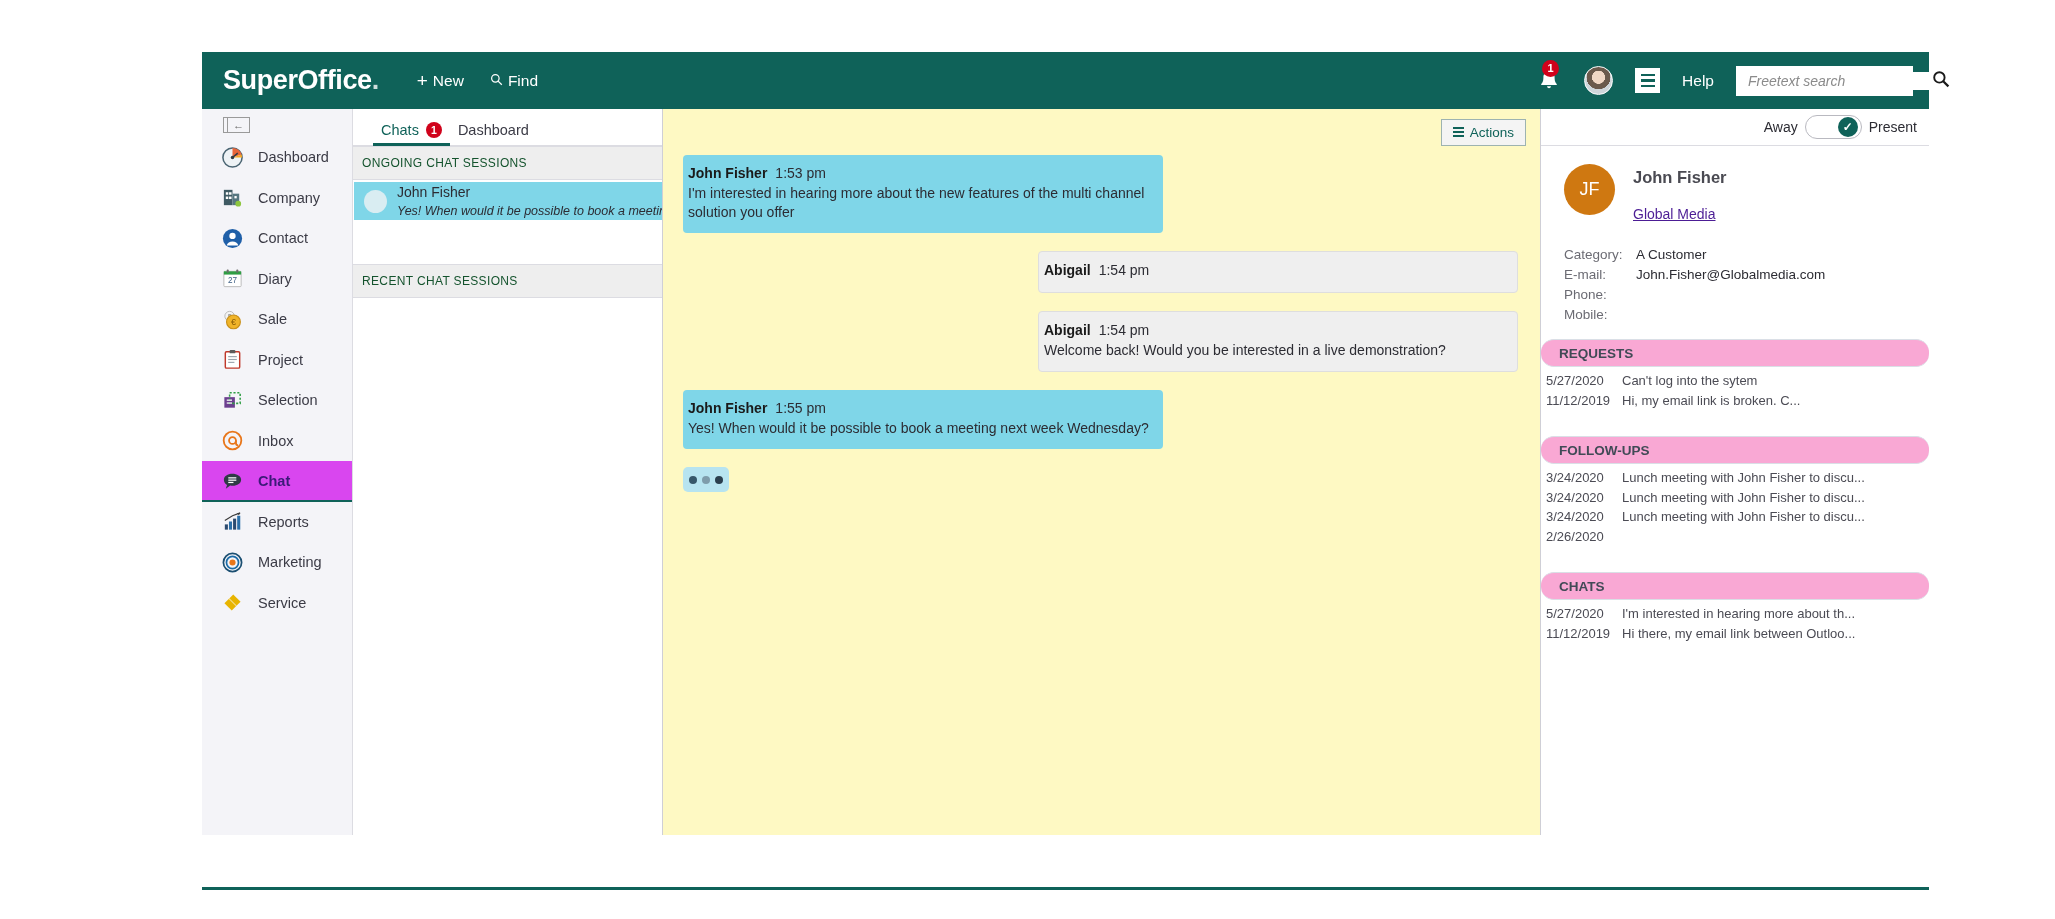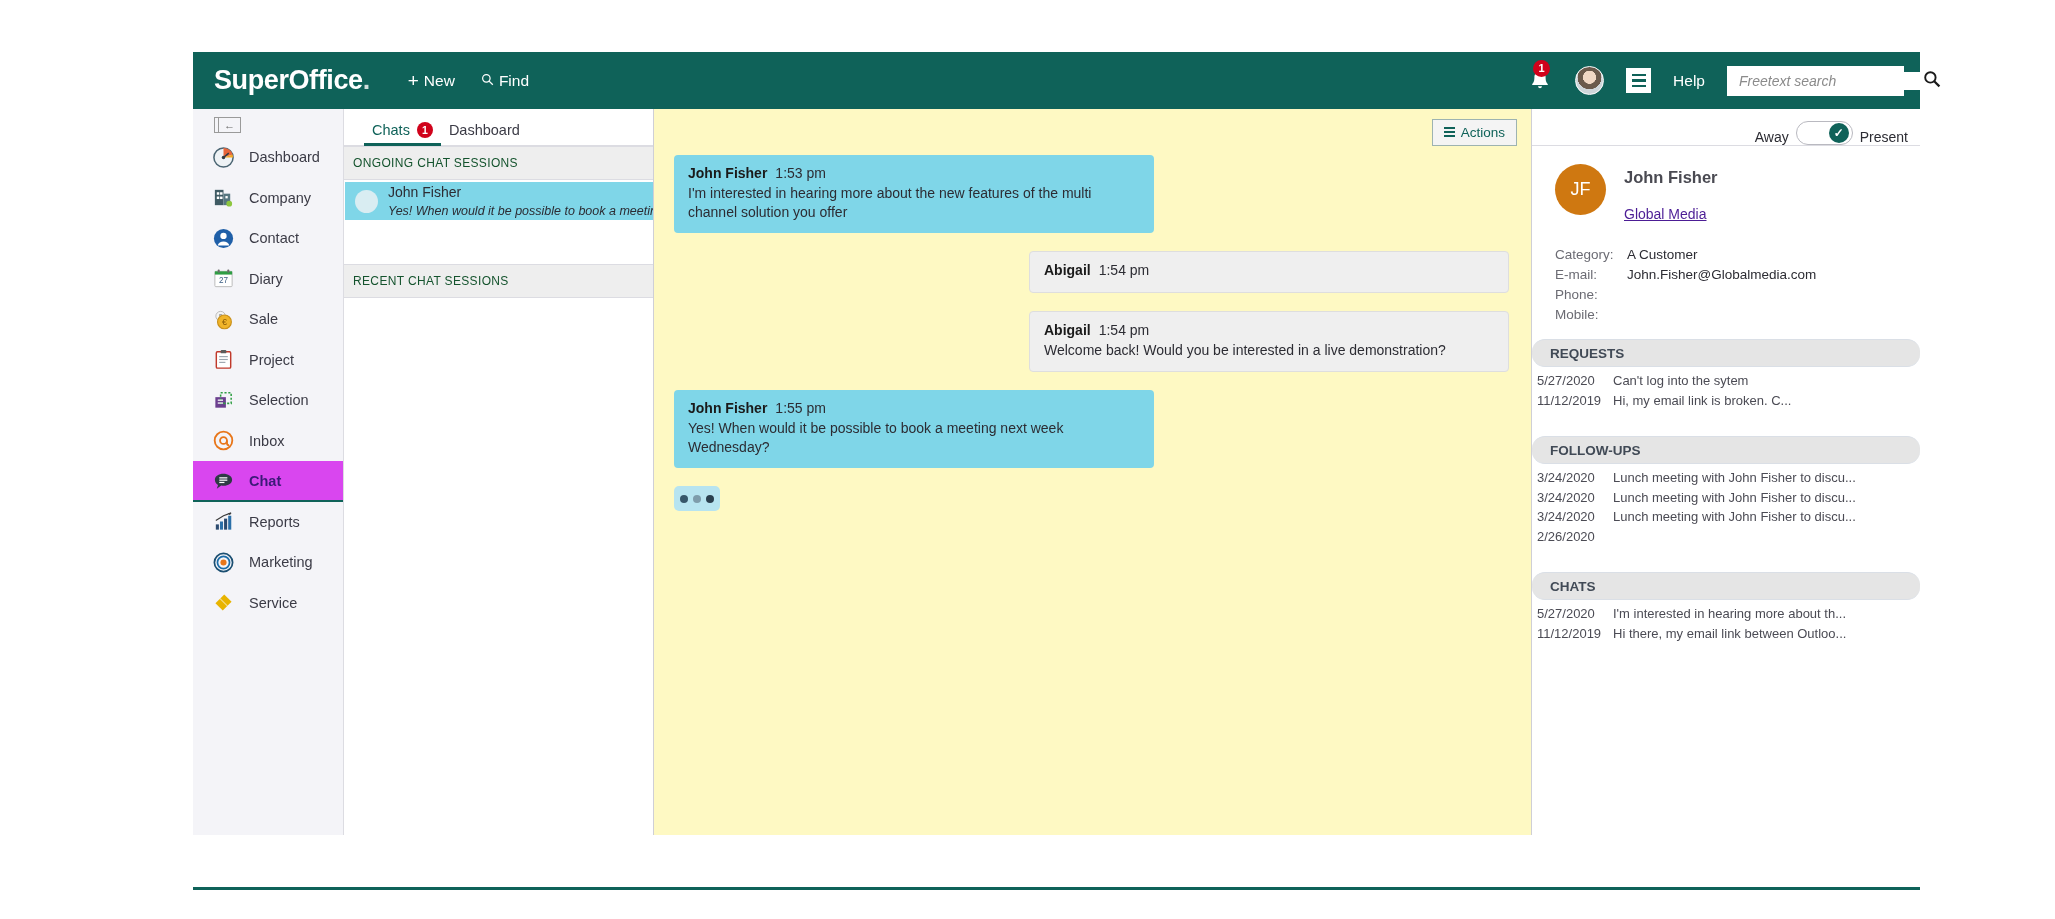--- a/index.html
+++ b/index.html
@@ -7,21 +7,21 @@
     padding: 0;
     background: #ffffff;
     width: 2055px;
     height: 919px;
     overflow: hidden;
     font-family: "Liberation Sans", sans-serif;
   }
 
   #app {
     position: absolute;
-    left: 193px;
+    left: 202px;
     top: 52px;
     width: 1727px;
     height: 783px;
     background: #ffffff;
   }
 
   
   .topbar {
     height: 57px;
     background: #0f6259;
@@ -253,21 +253,21 @@
     display: flex; align-items: center; gap: 6px;
     color: #0f6259; font-size: 13.5px;
     cursor: pointer;
   }
   .hamb { display:flex; flex-direction:column; gap:2.2px; }
   .hamb i { display:block; width: 11px; height: 1.6px; background: #0f6259; }
 
   .msglist { padding: 0 22px 0 20px; }
   .bubble {
     border-radius: 4px;
-    padding: 10px 14px 11px 14px;
+    padding: 10px 14px 11px 5px;
     box-sizing: border-box;
     margin-bottom: 18px;
     max-width: 480px;
   }
   .bubble.them { background: #7fd6e8; }
   .bubble.me { background: #efefef; border: 1px solid #dedede; margin-left: auto; }
   .b-head { font-size: 14px; margin-bottom: 3px; }
   .b-head .who { font-weight: bold; color: #1a1a1a; }
   .b-head .tm { color: #2c2c33; margin-left: 8px; }
   .b-body { font-size: 14px; color: #2c2c33; line-height: 19px; }
@@ -285,21 +285,21 @@
   
   .detailcol {
     width: 388px;
     background: #ffffff;
     box-sizing: border-box;
     display: flex; flex-direction: column;
   }
   .presbar {
     height: 37px;
     border-bottom: 1px solid #dcdce2;
-    display: flex; align-items: flex-end; justify-content: flex-end;
+    display: flex; align-items: center; justify-content: flex-end;
     padding-right: 12px;
     box-sizing: border-box;
     gap: 0px;
   }
   .presbar .lbl { font-size: 14px; color: #2c2c33; }
   .toggle {
     width: 57px; height: 24px; border-radius: 12px;
     border: 1px solid #b9b9c0; background: #ffffff;
     display: flex; align-items: center; justify-content: flex-end;
     padding-right: 3px; box-sizing: border-box;
@@ -324,21 +324,21 @@
   .c-company {
     font-size: 14px; color: #4c1d95; text-decoration: underline;
     cursor: pointer; display: inline-block; margin-top: 19px;
   }
   .fields { margin: 22px 0 0 23px; }
   .fieldrow { display: flex; font-size: 13.5px; line-height: 20px; margin-bottom: 0px; }
   .fl { width: 72px; color: #6b6b73; }
   .fv { color: #2c2c33; }
 
   .panel-hdr {
-    background: #e5e5e5;
+    background: #f9a8d4;
     height: 26px;
     display: flex; align-items: center;
     padding-left: 18px;
     font-size: 13.5px; font-weight: bold; color: #414a56;
     border-top: 1px solid #dadfe6;
     border-bottom: 1px solid #dadfe6;
     margin-top: 14px;
     border-radius: 13px;
   }
   .panel-rows { padding: 4px 0 0 5px; }

